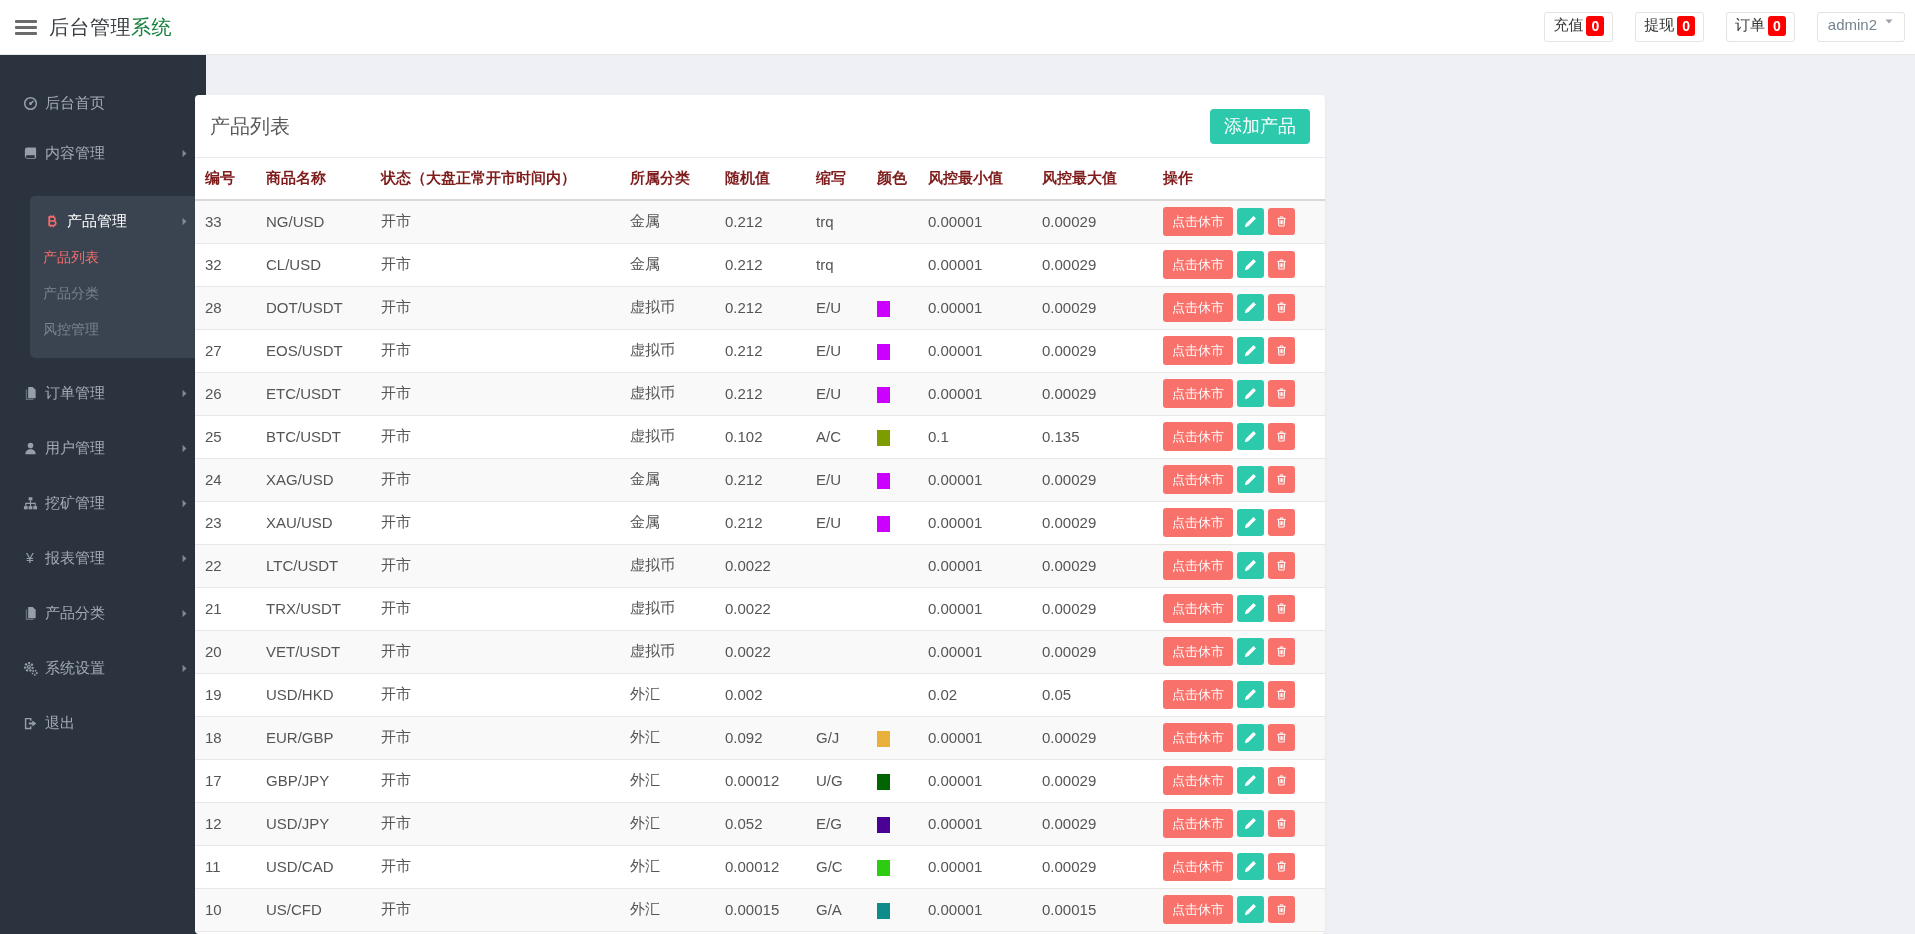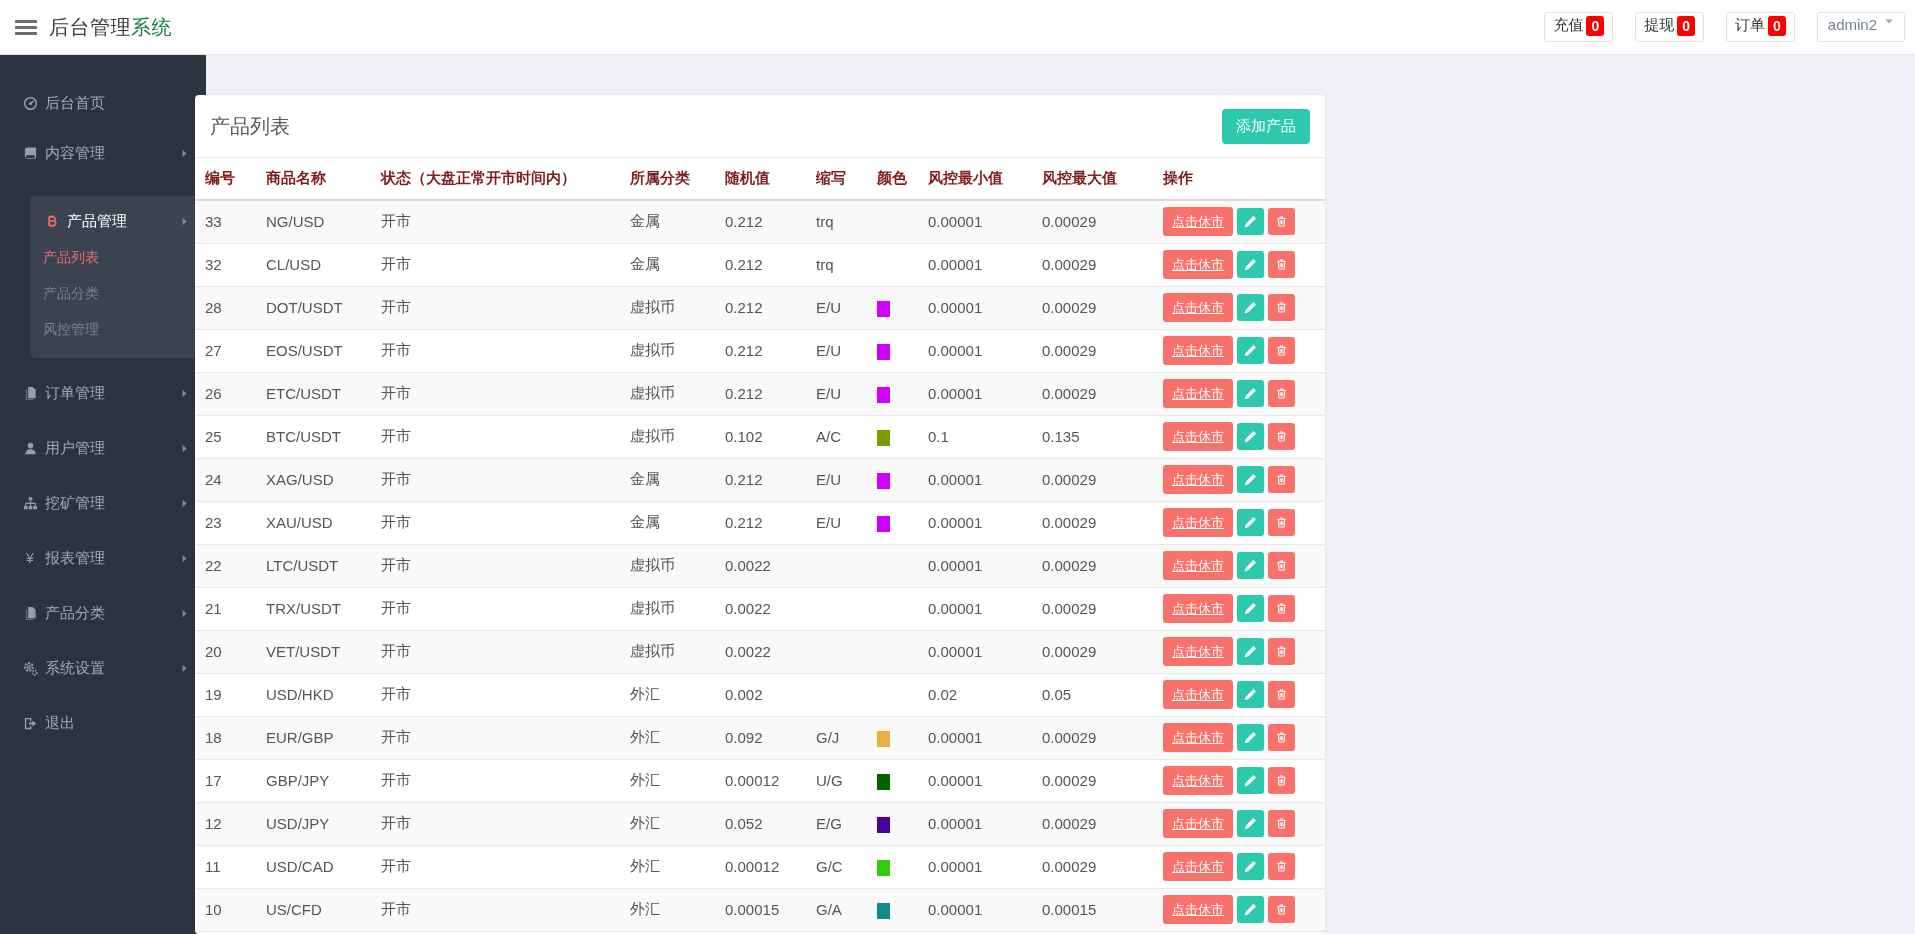--- a/index.html
+++ b/index.html
@@ -68,42 +68,42 @@
     background:#fff; border-radius:4px; box-shadow:0 1px 3px rgba(0,0,0,.06);
     overflow:hidden;
   }
   .card-head {
     height:63px; display:flex; align-items:center;
     padding:0 15px; border-bottom:1px solid #e7eaec;
   }
   .card-title { font-size:20px; color:#595959; }
   .add-btn {
     margin-left:auto; background:#2dc9ad; color:#fff; border:none;
-    border-radius:4px; font-size:15px; padding:0 14px; height:35px; cursor:pointer;
+    border-radius:4px; font-size:18px; padding:0 14px; height:35px; cursor:pointer;
     font-family:inherit;
   }
 
   table { width:100%; border-collapse:collapse; font-size:15px; color:#555; table-layout:fixed; }
   thead th {
     text-align:left; font-weight:bold; color:#7f1d1d; height:42px;
     padding:0 0 0 10px; border-bottom:2px solid #d9d9d9; font-size:15px;
     white-space:nowrap; overflow:hidden;
   }
   tbody td {
     height:43px; padding:0 0 0 10px; border-bottom:1px solid #e7e7e7;
     white-space:nowrap; overflow:hidden;
   }
   tbody tr:nth-child(odd) { background:#f9f9f9; }
 
   .swatch { display:inline-block; width:13px; height:16px; vertical-align:middle; }
 
   .btn-close {
     background:#f8726b; color:#fff; border:none; border-radius:3px;
     padding:0 9px; height:29px; font-size:13px; cursor:pointer; margin-right:4px;
-    font-family:inherit; vertical-align:middle;text-decoration:underline;
+    font-family:inherit; vertical-align:middle;
   }
   .btn-icon {
     width:27px; height:27px; border:none; border-radius:3px; color:#fff;
     display:inline-flex; align-items:center; justify-content:center;
     cursor:pointer; vertical-align:middle; margin-right:4px; padding:0;
   }
   .btn-edit { background:#2dc9ad; }
   .btn-del  { background:#f8726b; }
 
   svg { display:block; }

